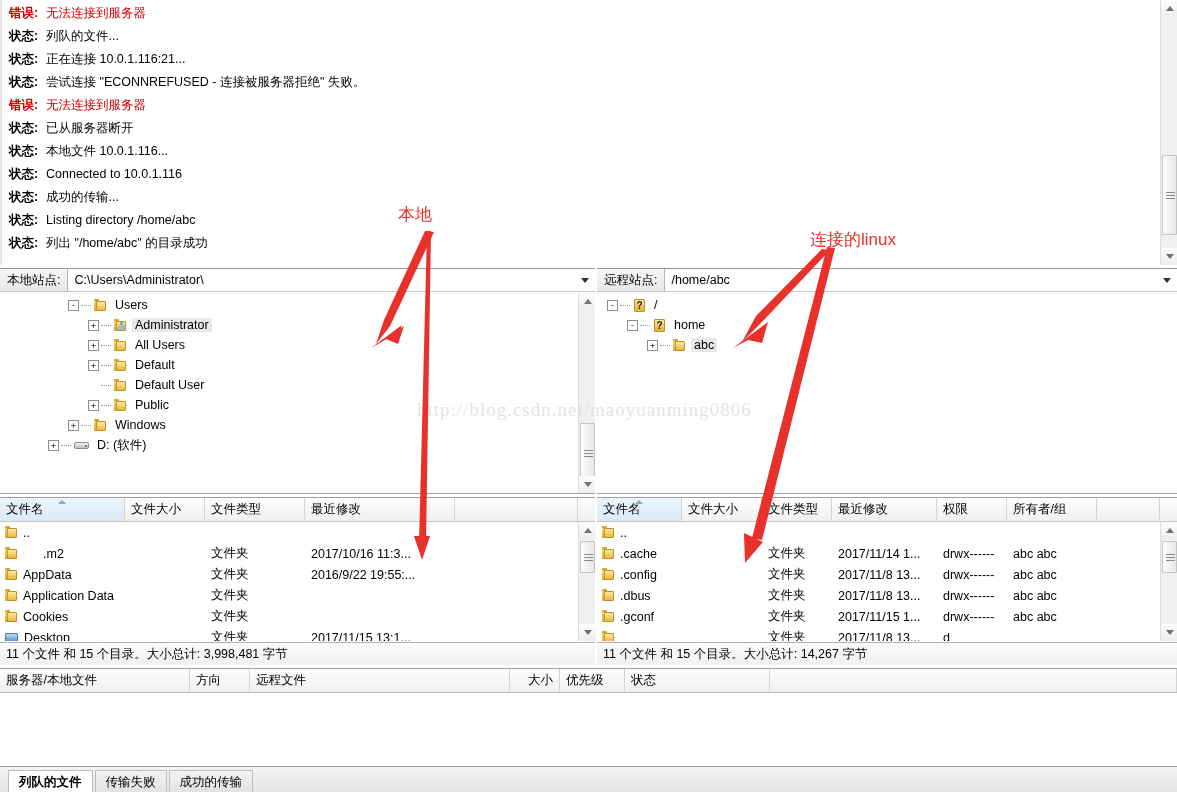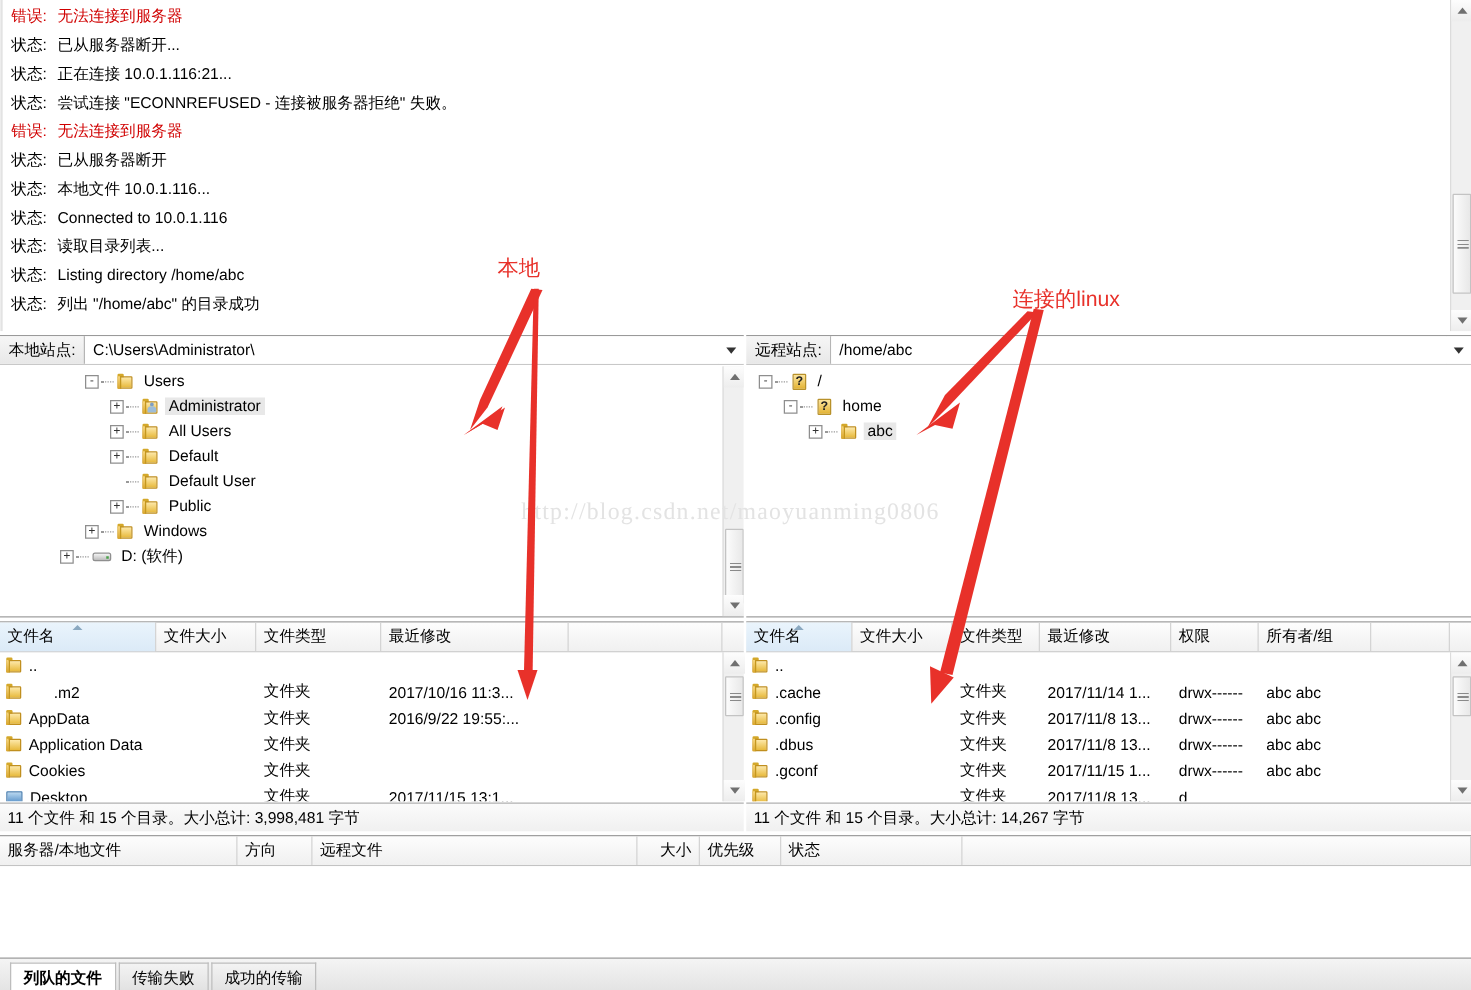--- a/index.html
+++ b/index.html
@@ -16,21 +16,21 @@
 
   
   #log-panel {
     position: absolute; left: 0; top: 0; width: 1177px; height: 265px;
     background: #fff; overflow: hidden;
   }
   #log-left-border { position:absolute; left:0; top:0; width:2px; height:265px;
     background: linear-gradient(to right,#f2f2f2,#d9d9d9); }
   .log-list { position: absolute; left: 4px; top: 2px; right: 28px; }
   .log-row { height: 23px; line-height: 23px; display: flex; white-space: nowrap; }
-  .log-type { width: 42px; flex: 0 0 42px; padding-left: 5px; font-size: 12.5px; }
+  .log-type { width: 42px; flex: 0 0 42px; padding-left: 5px; font-size: 12.5px; font-weight: bold; }
   .log-msg { flex: 1 1 auto; font-size: 12.5px; }
   .log-row.error .log-type, .log-row.error .log-msg { color: #d00000; }
   .log-row.status .log-type, .log-row.status .log-msg { color: #000; }
 
   
   #log-scroll {
     position: absolute; right: 0; top: 0; width: 17px; height: 265px;
     background: #f0f0f0; border-left: 1px solid #dcdcdc;
   }
   .sb-arrow {
@@ -193,21 +193,21 @@
 
   <div id="log-panel">
     <div id="log-left-border"></div>
     <div class="log-list" id="log-list">
         <div class="log-row error">
           <span class="log-type">错误:</span>
           <span class="log-msg">无法连接到服务器</span>
         </div>
         <div class="log-row status">
           <span class="log-type">状态:</span>
-          <span class="log-msg">已从服务器断开...</span>
+          <span class="log-msg">列队的文件...</span>
         </div>
         <div class="log-row status">
           <span class="log-type">状态:</span>
           <span class="log-msg">正在连接 10.0.1.116:21...</span>
         </div>
         <div class="log-row status">
           <span class="log-type">状态:</span>
           <span class="log-msg">尝试连接 "ECONNREFUSED - 连接被服务器拒绝" 失败。</span>
         </div>
         <div class="log-row error">
@@ -221,21 +221,21 @@
         <div class="log-row status">
           <span class="log-type">状态:</span>
           <span class="log-msg">本地文件 10.0.1.116...</span>
         </div>
         <div class="log-row status">
           <span class="log-type">状态:</span>
           <span class="log-msg">Connected to 10.0.1.116</span>
         </div>
         <div class="log-row status">
           <span class="log-type">状态:</span>
-          <span class="log-msg">读取目录列表...</span>
+          <span class="log-msg">成功的传输...</span>
         </div>
         <div class="log-row status">
           <span class="log-type">状态:</span>
           <span class="log-msg">Listing directory /home/abc</span>
         </div>
         <div class="log-row status">
           <span class="log-type">状态:</span>
           <span class="log-msg">列出 "/home/abc" 的目录成功</span>
         </div>
       </div>

